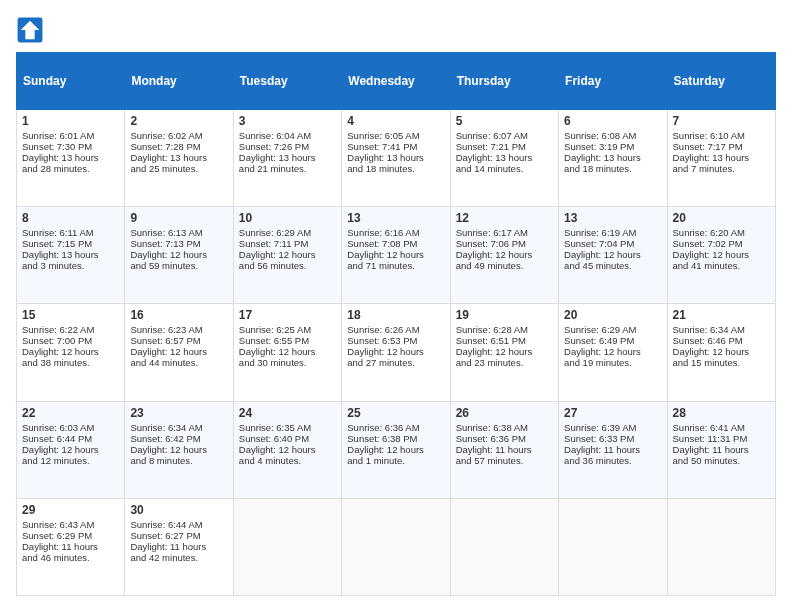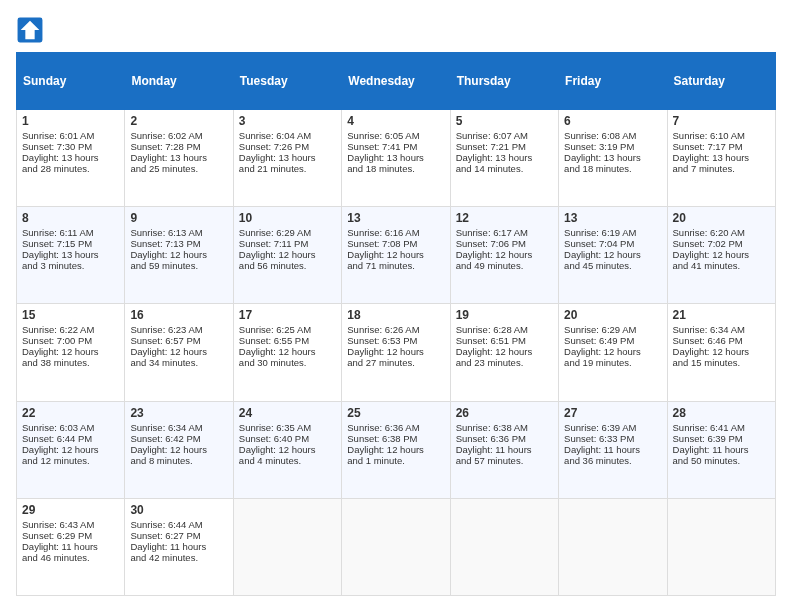--- a/index.html
+++ b/index.html
@@ -235,21 +235,21 @@
             <div>Sunrise: 6:22 AM</div>
             <div>Sunset: 7:00 PM</div>
             <div>Daylight: 12 hours</div>
             <div>and 38 minutes.</div>
           </td>
           <td>
             <span class="day-num">16</span>
             <div>Sunrise: 6:23 AM</div>
             <div>Sunset: 6:57 PM</div>
             <div>Daylight: 12 hours</div>
-            <div>and 34 minutes.</div>
+            <div>and 44 minutes.</div>
           </td>
           <td>
             <span class="day-num">17</span>
             <div>Sunrise: 6:25 AM</div>
             <div>Sunset: 6:55 PM</div>
             <div>Daylight: 12 hours</div>
             <div>and 30 minutes.</div>
           </td>
           <td>
             <span class="day-num">18</span>
@@ -319,21 +319,21 @@
           <td>
             <span class="day-num">27</span>
             <div>Sunrise: 6:39 AM</div>
             <div>Sunset: 6:33 PM</div>
             <div>Daylight: 11 hours</div>
             <div>and 36 minutes.</div>
           </td>
           <td>
             <span class="day-num">28</span>
             <div>Sunrise: 6:41 AM</div>
-            <div>Sunset: 6:39 PM</div>
+            <div>Sunset: 11:31 PM</div>
             <div>Daylight: 11 hours</div>
             <div>and 50 minutes.</div>
           </td>
         </tr>
         <tr class="row-odd">
           <td>
             <span class="day-num">29</span>
             <div>Sunrise: 6:43 AM</div>
             <div>Sunset: 6:29 PM</div>
             <div>Daylight: 11 hours</div>

